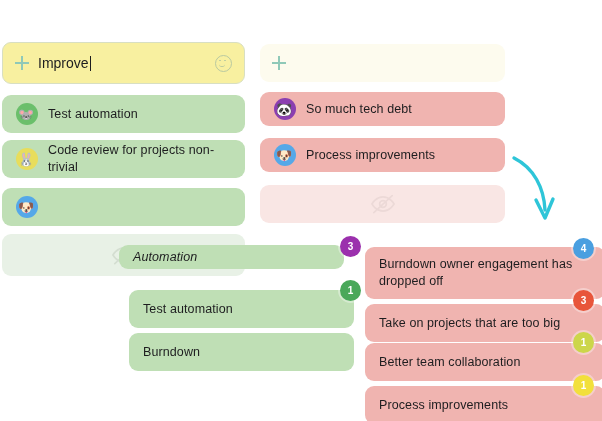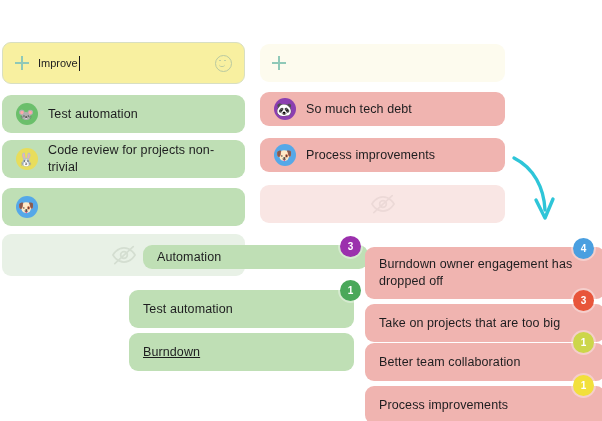--- a/index.html
+++ b/index.html
@@ -69,21 +69,21 @@
   }
   .plus-icon::before, .plus-icon::after {
     content: "";
     position: absolute;
     background: #8fc9b8;
   }
   .plus-icon::before { left: 0; right: 0; top: 6px; height: 2px; }
   .plus-icon::after  { top: 0; bottom: 0; left: 6px; width: 2px; }
 
   .composer-text {
-    font-size: 11px;
+    font-size: 14px;
     color: #1d1d1f;
     white-space: nowrap;
   }
   .caret {
     display: inline-block;
     width: 1px;
     height: 15px;
     background: #1d1d1f;
     vertical-align: -3px;
     margin-left: 1px;
@@ -233,35 +233,35 @@
     </span>
   </div>
 
   <div class="arrow">
     <svg viewBox="0 0 60 78" fill="none">
       <path d="M6 6 C 26 16, 36 36, 37 58" stroke="#2ec5d8" stroke-width="3.4" stroke-linecap="round" fill="none"></path>
       <path d="M28 48 L 37 66 L 45 47" stroke="#2ec5d8" stroke-width="3.4" stroke-linecap="round" stroke-linejoin="round" fill="none"></path>
     </svg>
   </div>
 
-  <div class="card green" style="left:143px; top:245px; width:225px; height:24px; z-index:20;">
+  <div class="card green" style="left:119px; top:245px; width:225px; height:24px; z-index:20;font-style:italic;">
     <span class="label">Automation</span>
   </div>
   <div class="badge" style="left:340px; top:236px; background:#9b30ad;">
     <span>3</span>
   </div>
 
   <div class="card green" style="left:129px; top:290px; width:225px; height:38px; z-index:20;">
     <span class="label">Test automation</span>
   </div>
   <div class="badge" style="left:340px; top:280px; background:#4aa85a;">
     <span>1</span>
   </div>
 
-  <div class="card green" style="left:129px; top:333px; width:225px; height:38px; z-index:20;text-decoration:underline;">
+  <div class="card green" style="left:129px; top:333px; width:225px; height:38px; z-index:20;">
     <span class="label">Burndown</span>
   </div>
 
   <div class="card pink" style="left:365px; top:247px; width:240px; height:52px; z-index:20; align-items:center;">
     <span class="label" style="max-width:195px;">Burndown owner engagement has dropped off</span>
   </div>
   <div class="badge" style="left:573px; top:238px; background:#4a9fe0;">
     <span>4</span>
   </div>
 

